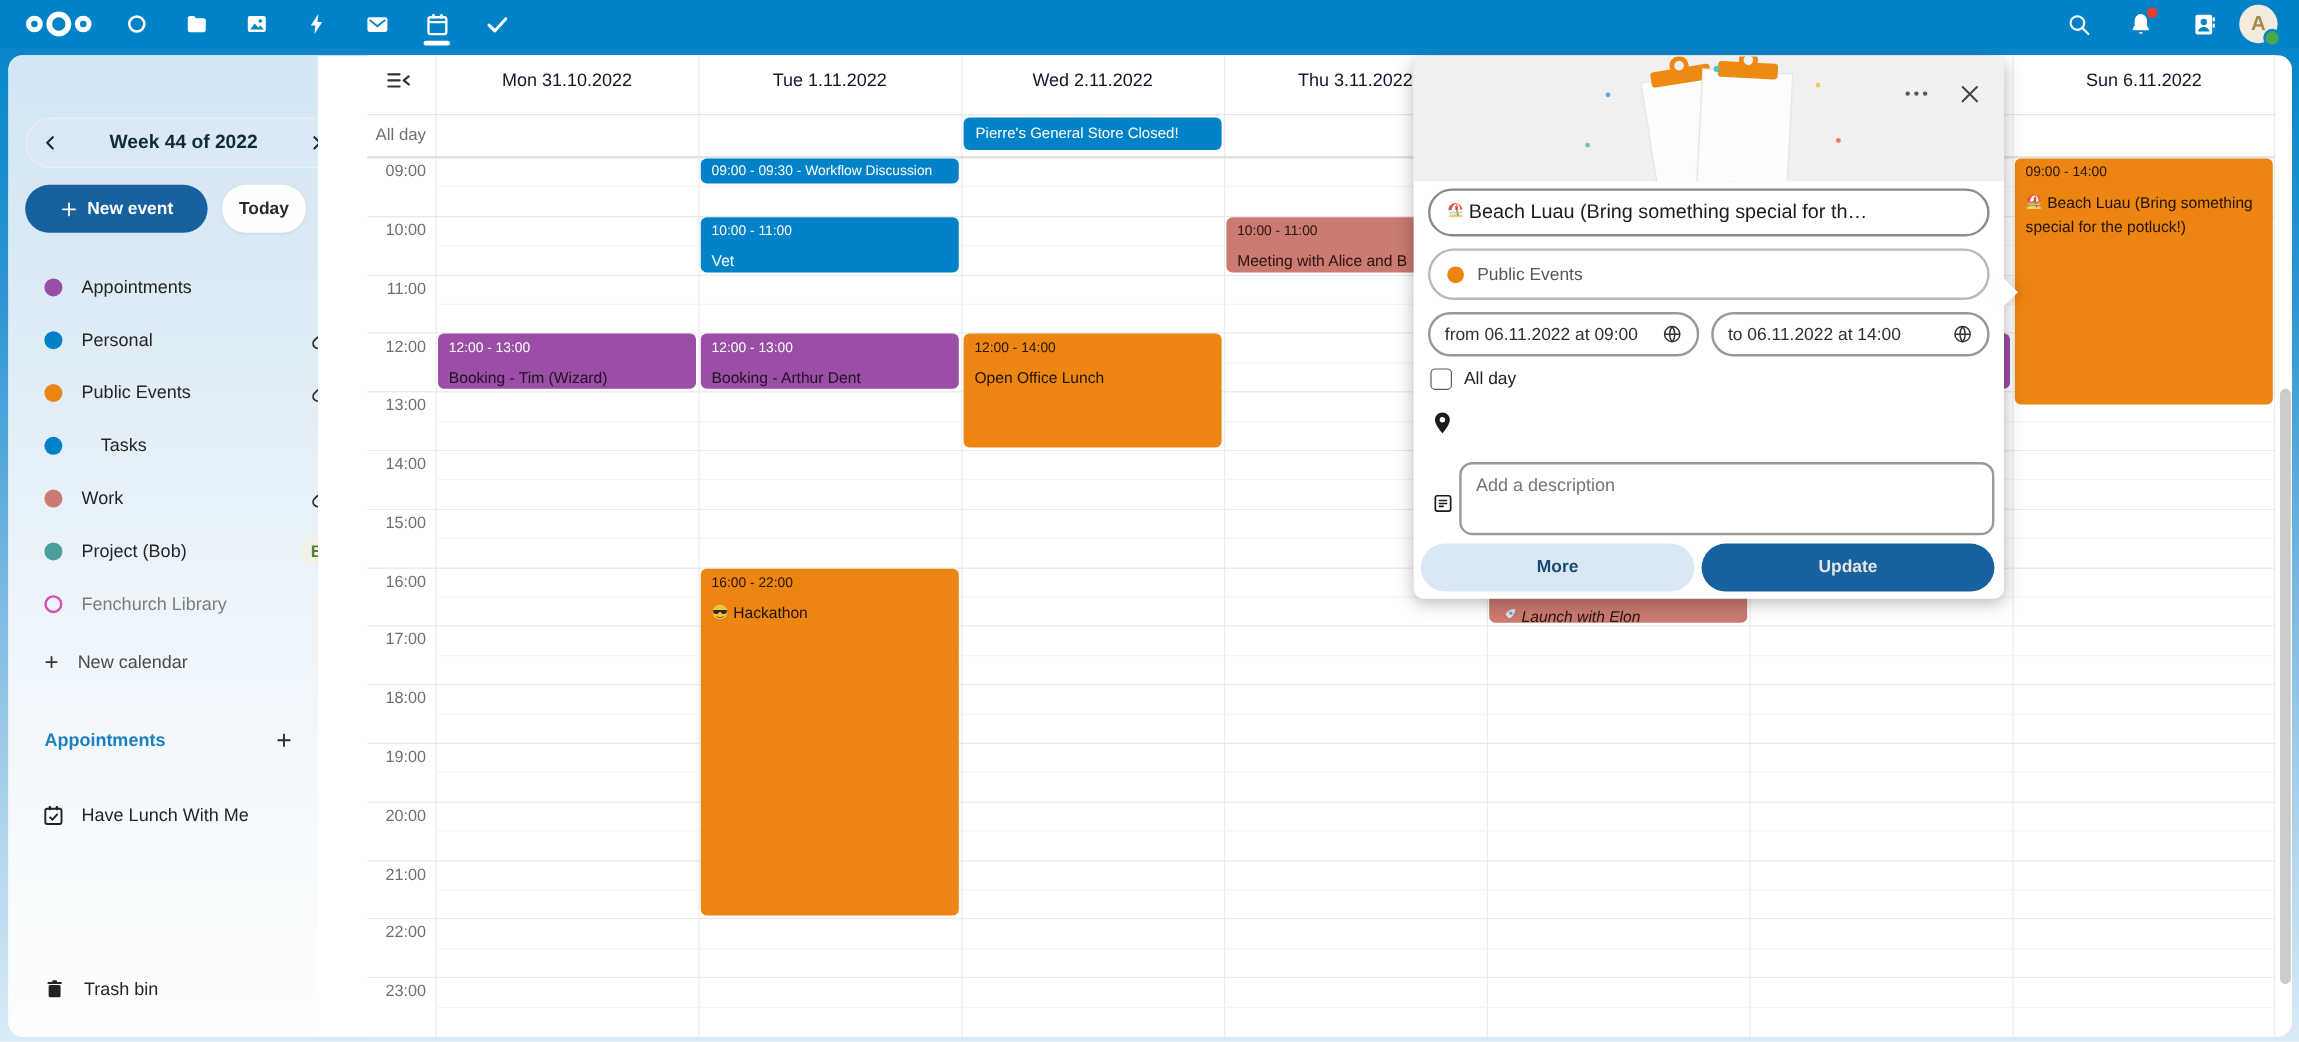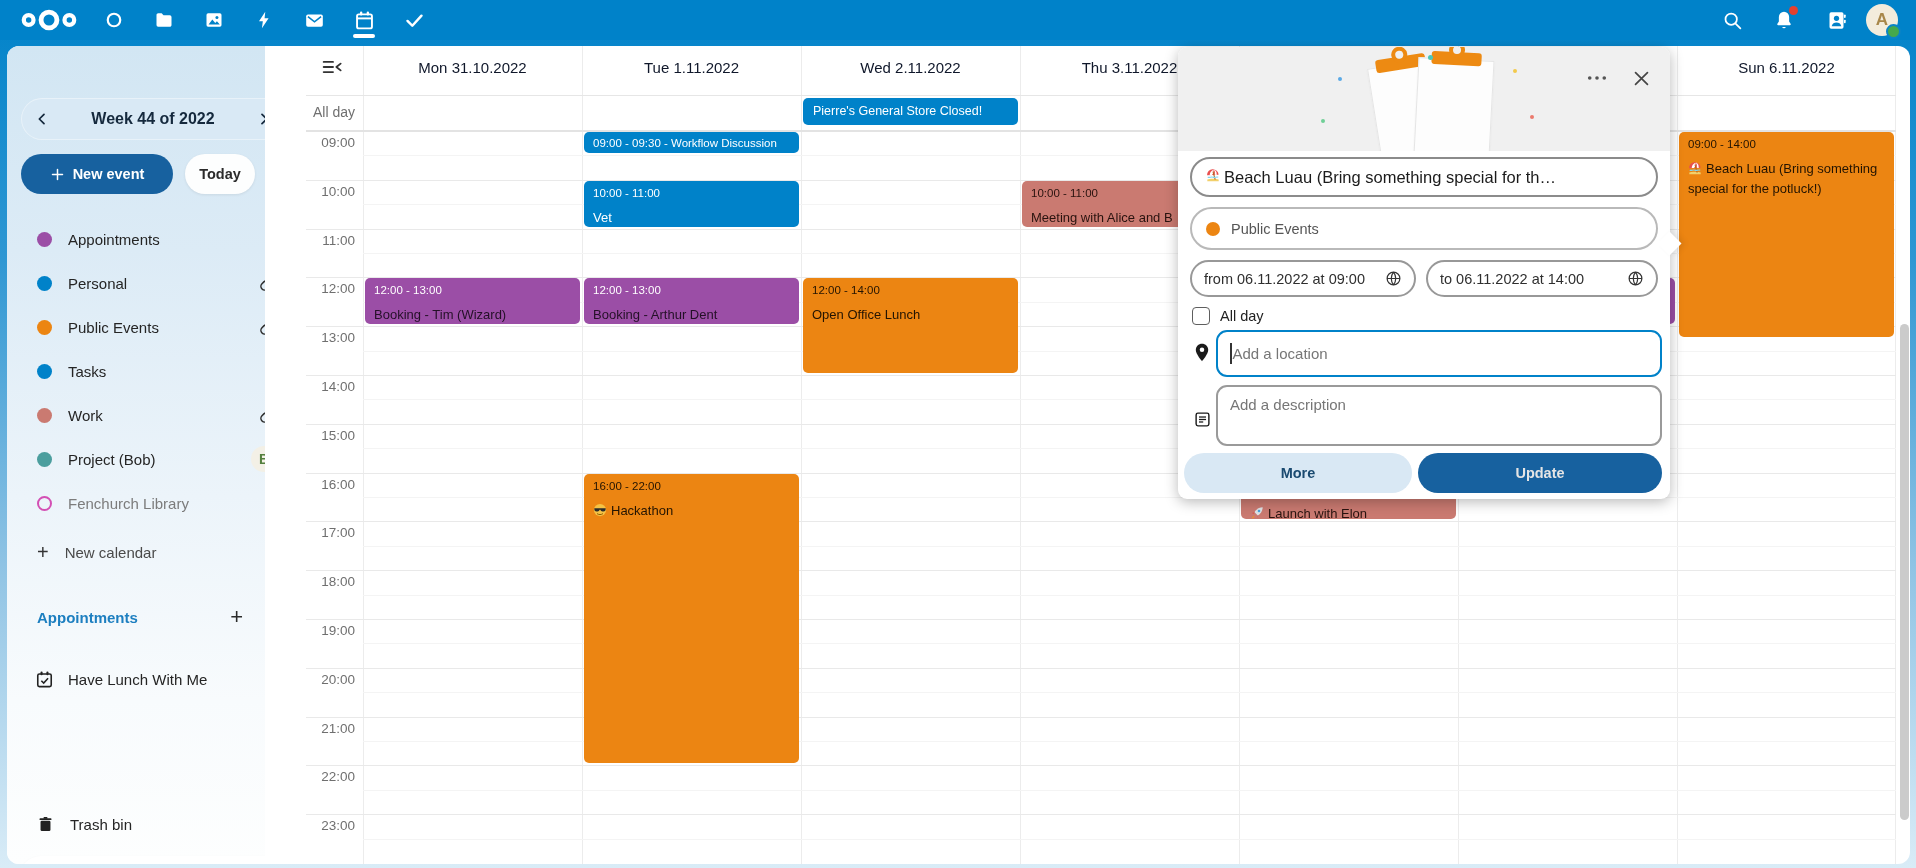--- a/index.html
+++ b/index.html
@@ -242,21 +242,21 @@
         <span class="cal-label">Public Events</span>
         <span class="cal-trail">
           <svg width="18" height="18" viewBox="0 0 24 24">
             <g fill="none" stroke="#2e2e2e" stroke-width="2" stroke-linecap="round">
               <path d="M10 13a5 5 0 007.54.54l2.5-2.5a5 5 0 00-7.07-7.07l-1.4 1.4"></path>
               <path d="M14 11a5 5 0 00-7.54-.54l-2.5 2.5a5 5 0 007.07 7.07l1.4-1.4"></path>
             </g>
           </svg>
         </span>
       </div>
-      <div class="cal-row" style="top: 303px;">
+      <div class="cal-row" style="top: 303px; gap: 16px;">
         <span class="cal-dot" style="background: rgb(0, 130, 201);"></span>
         <span class="cal-label">Tasks</span>
       </div>
       <div class="cal-row" style="top: 347px;">
         <span class="cal-dot" style="background: rgb(202, 122, 113);"></span>
         <span class="cal-label">Work</span>
         <span class="cal-trail">
           <svg width="18" height="18" viewBox="0 0 24 24">
             <g fill="none" stroke="#2e2e2e" stroke-width="2" stroke-linecap="round">
               <path d="M10 13a5 5 0 007.54.54l2.5-2.5a5 5 0 00-7.07-7.07l-1.4 1.4"></path>
@@ -437,21 +437,21 @@
         </div>
       </div>
       <div class="ev salmon" style="left: 716px; width: 215px; top: 134.8px; height: 45.8px;">
         <div class="pad">
           <div class="t">10:00 - 11:00</div>
           <div class="n"><span>Meeting with Alice and B</span></div>
         </div>
       </div>
       <div class="ev salmon" style="left: 935px; width: 215px; top: 427.6px; height: 45.8px;">
         <div class="pad">
-          <div class="n first" style="margin-top: 26px;"><span class="emoji"><svg width="14" height="14" viewBox="0 0 16 16">
+          <div class="n first" style="margin-top: 26px; font-style: italic;"><span class="emoji"><svg width="14" height="14" viewBox="0 0 16 16">
                 <path d="M14.5 1.5c-4.4.2-7.6 2.4-9.3 5.6l3.7 3.7c3.2-1.7 5.4-4.9 5.6-9.3z" fill="#dfe3e6"></path>
                 <circle cx="10.3" cy="5.7" r="1.5" fill="#4aa3df"></circle>
                 <path d="M5.2 7.1L2.2 8l2 1.2zM8.9 10.8L8 13.8l1.2-2z" fill="#d9534f"></path>
                 <path d="M4.6 11.4c-1 .2-2.4 1.8-2.6 3 1.2-.2 2.8-1.6 3-2.6z" fill="#f0941f"></path>
               </svg></span><span>Launch with Elon</span></div>
         </div>
       </div>
       <div class="ev purple" style="left: 1154px; width: 215px; top: 232.4px; height: 45.8px;">
         <div class="pad"></div>
       </div>
@@ -544,24 +544,20 @@
     <span id="allday-check"></span>
     <span class="lbl">All day</span>
   </div>
 
   <span id="loc-icon">
     <svg width="16" height="19" viewBox="0 0 24 28">
         <path d="M12 1C6.8 1 2.7 5.1 2.7 10.3 2.7 16.6 12 27 12 27s9.3-10.4 9.3-16.7C21.3 5.1 17.2 1 12 1z" fill="#1b1b1b"></path>
         <circle cx="12" cy="10" r="3.4" fill="#fff"></circle>
       </svg>
   </span>
-  <div id="loc-input">
-    <span id="caret"></span>
-    <span class="placeholder">Add a location</span>
-  </div>
 
   <span id="desc-icon">
     <svg width="17" height="17" viewBox="0 0 24 24">
         <rect x="3" y="3" width="18" height="18" rx="2.5" fill="none" stroke="#1b1b1b" stroke-width="2"></rect>
         <g stroke="#1b1b1b" stroke-width="1.8">
           <line x1="7" y1="8.5" x2="17" y2="8.5"></line>
           <line x1="7" y1="12" x2="17" y2="12"></line>
           <line x1="7" y1="15.5" x2="13" y2="15.5"></line>
         </g>
       </svg>

